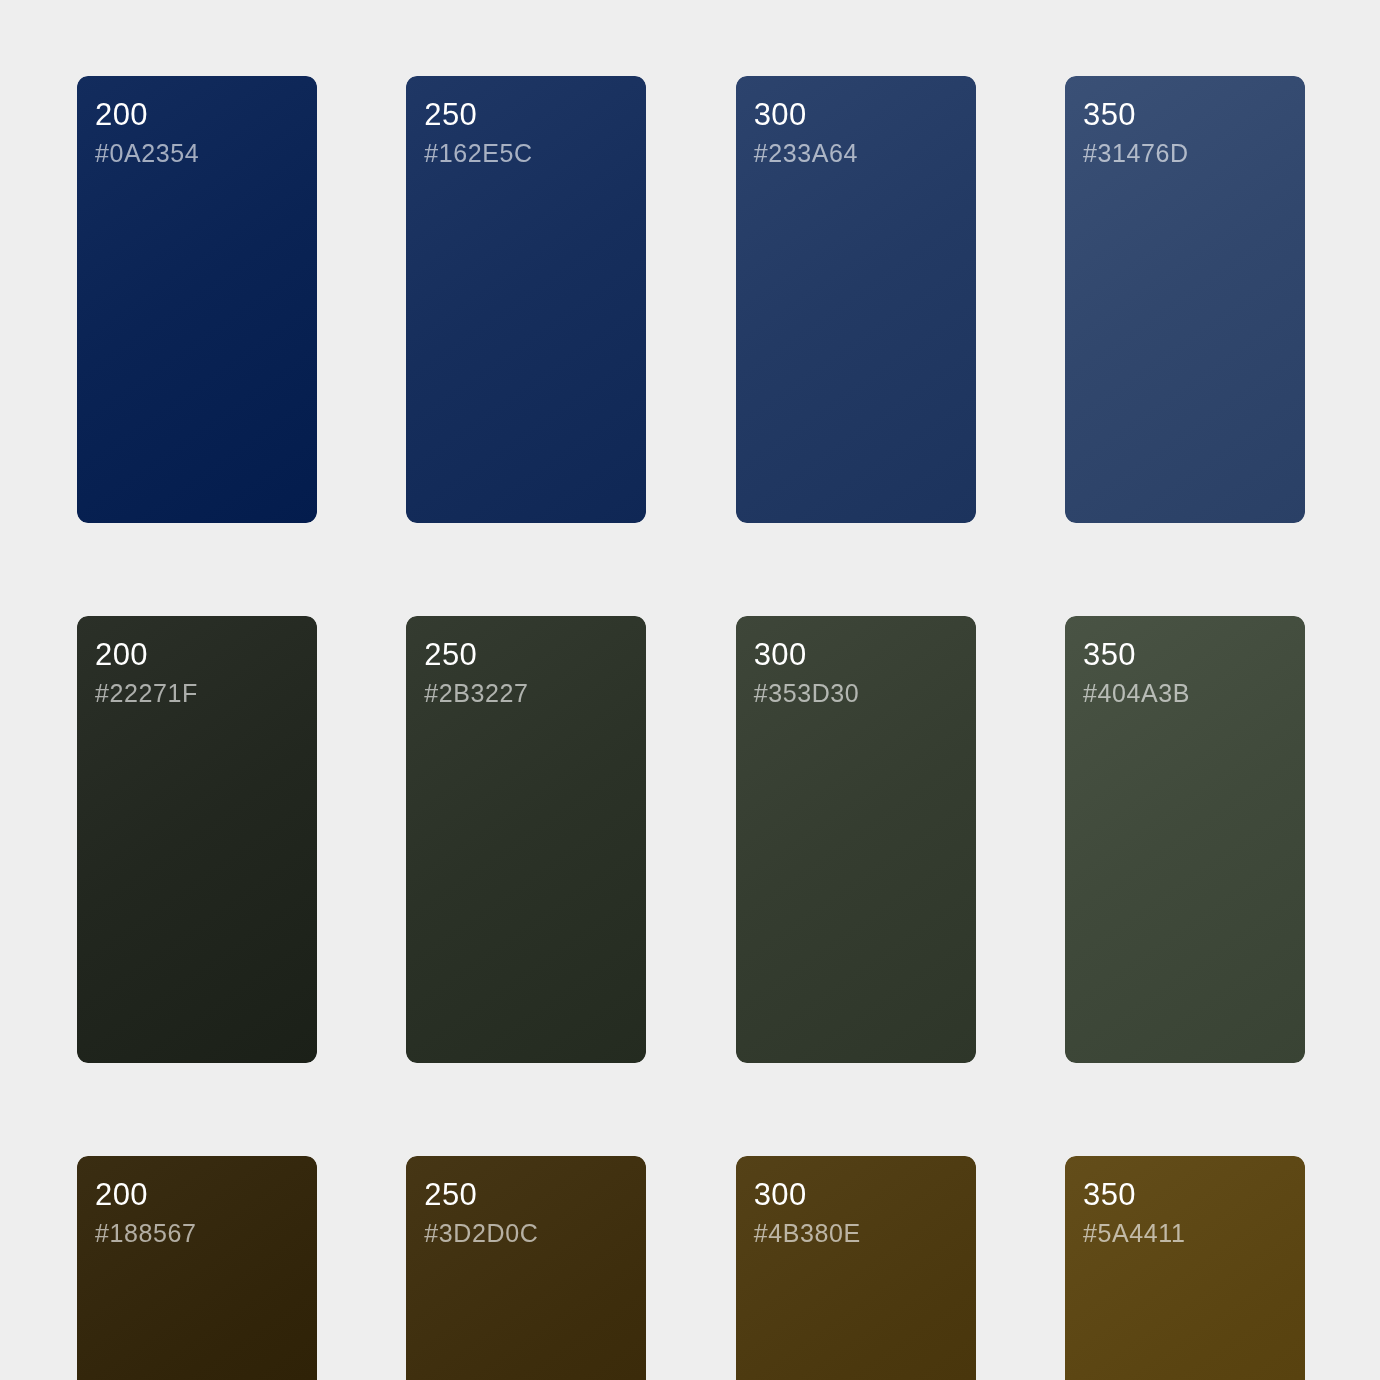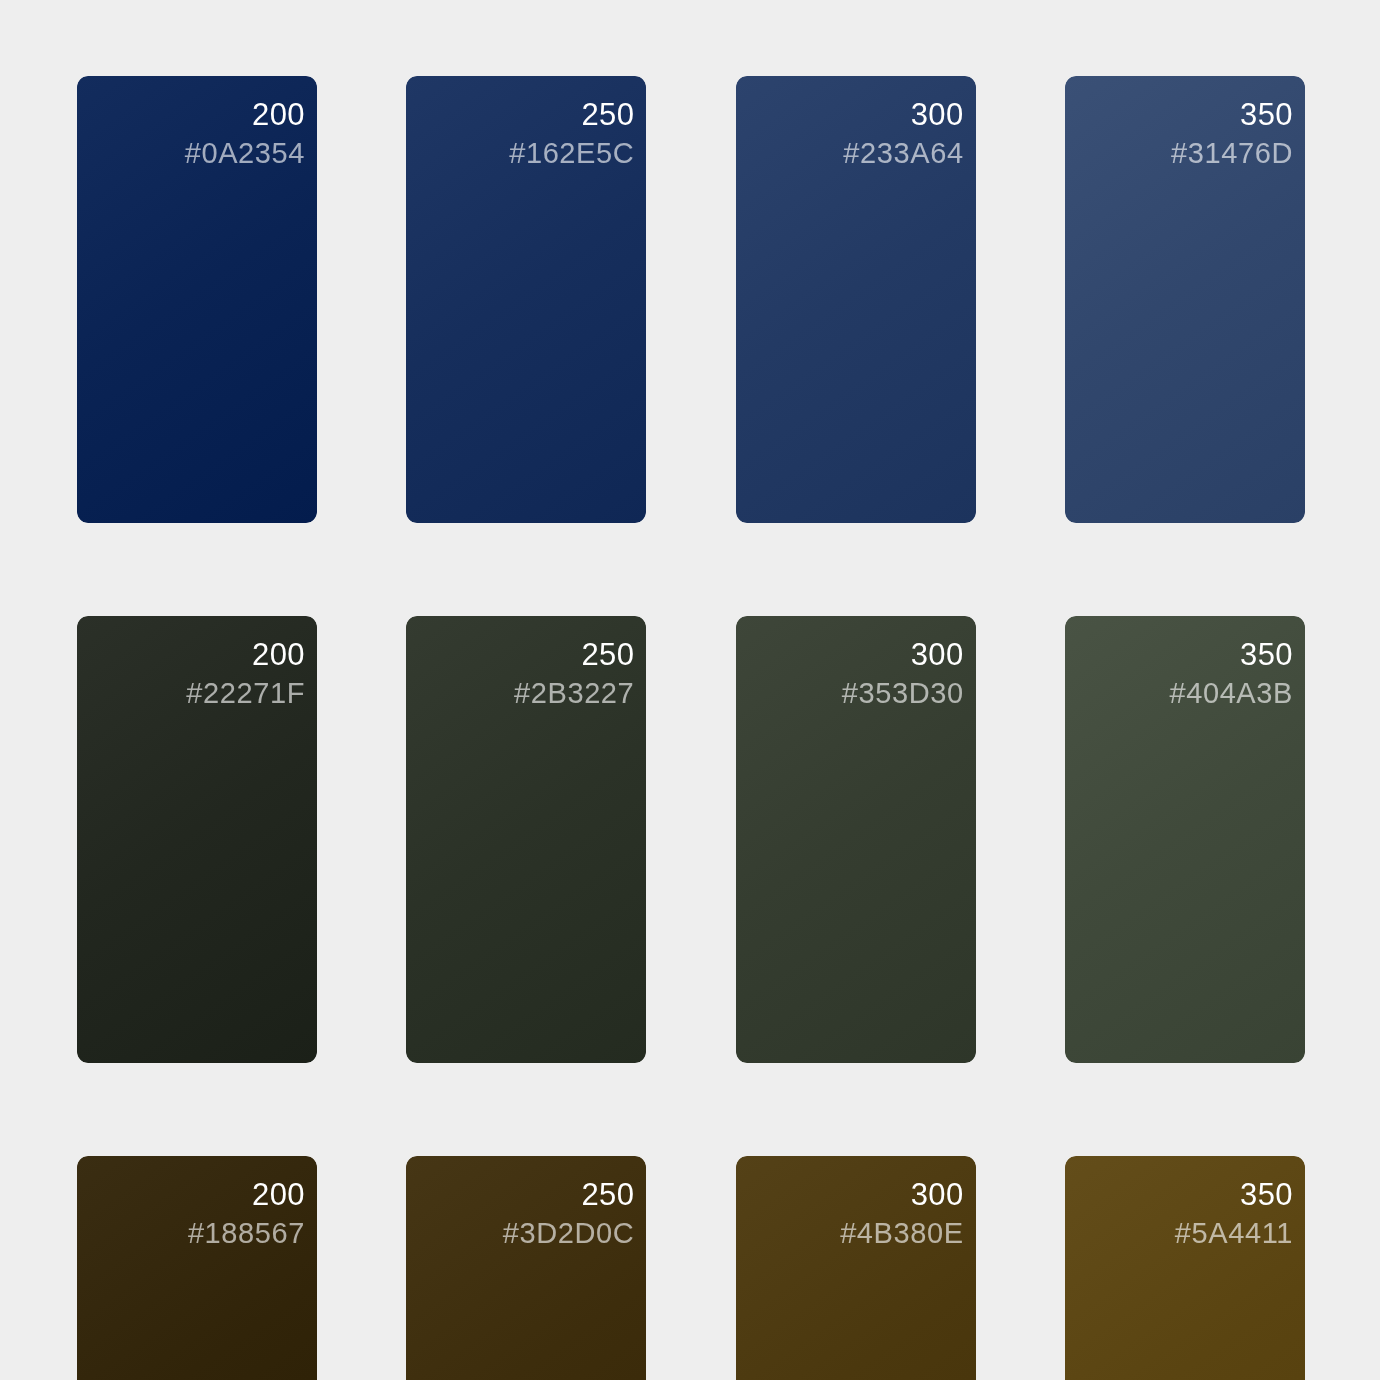--- a/index.html
+++ b/index.html
@@ -15,21 +15,20 @@
     -webkit-font-smoothing: antialiased;
   }
 
   #palette-root {
     position: absolute;
     left: 0;
     top: 0;
     width: 1380px;
     height: 1380px;
     background: #eeeeee;
-    text-align: right;
   }
 
   .palette-row {
     position: absolute;
     left: 77px;
     width: 1228px;
     height: 447px;
     display: flex;
     flex-direction: row;
     justify-content: space-between;
@@ -66,21 +65,21 @@
     color: #ffffff;
     font-size: 31px;
     line-height: 38px;
     font-weight: 400;
     letter-spacing: 0.4px;
     white-space: nowrap;
   }
 
   .swatch-hex {
     display: block;
-    font-size: 29px;
+    font-size: 25px;
     line-height: 34px;
     font-weight: 400;
     letter-spacing: 0.6px;
     white-space: nowrap;
     margin-top: 2px;
     color: rgba(255, 255, 255, 0.62);
   }
 </style>
 </head>
 <body>

